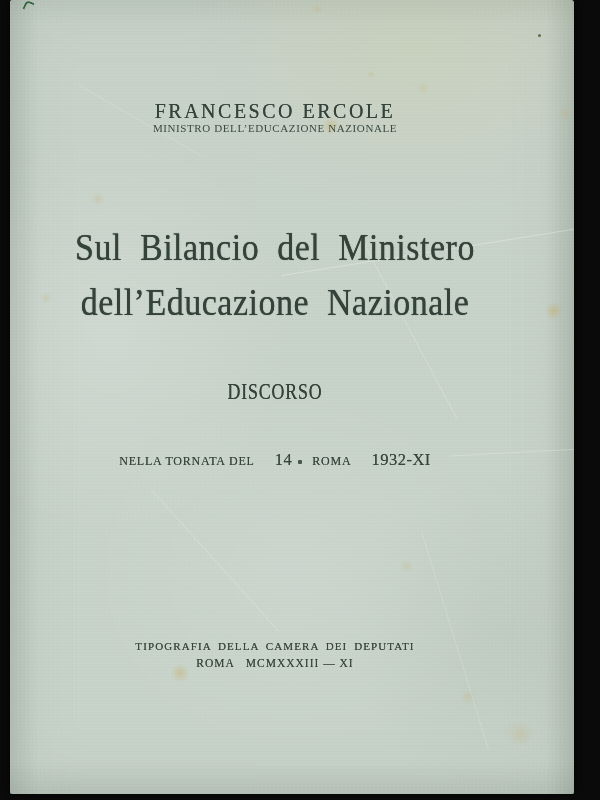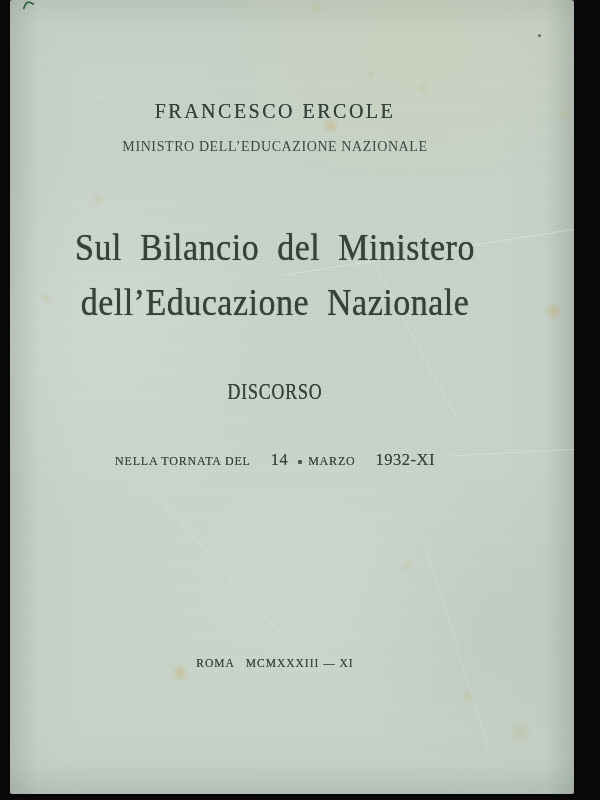--- a/index.html
+++ b/index.html
@@ -30,21 +30,21 @@
   
   .grain{
     position:absolute;inset:0;pointer-events:none;opacity:.8;
     background:
       repeating-linear-gradient(0deg, rgba(120,135,125,.045) 0 1px, transparent 1px 3px),
       repeating-linear-gradient(90deg, rgba(255,255,255,.05) 0 1px, transparent 1px 4px);
   }
   .content{position:absolute;left:0;top:0;right:34px;bottom:0;color:#33423a;}
   .center{position:absolute;left:0;right:0;text-align:center;}
   .author{top:100px;font-size:20px;letter-spacing:2.5px;text-shadow:0 0 .5px rgba(45,58,49,.8);}
-  .author-role{top:139px;font-size:14px;letter-spacing:.6px;color:#3a4941;}
+  .author-role{top:122px;font-size:11px;letter-spacing:.6px;color:#3a4941;}
   .title{
     top:220px;font-size:34px;line-height:50px;word-spacing:9px;letter-spacing:.5px;
     transform:scale(1,1.1);transform-origin:50% 0;
     text-shadow:0 0 .7px rgba(40,52,44,.9);
   }
   .heading{
     top:379px;font-size:21px;letter-spacing:1px;
     transform:scale(.85,1.05);transform-origin:50% 0;
     text-shadow:0 0 .6px rgba(40,52,44,.85);
   }
@@ -117,24 +117,25 @@
         <div>Sul Bilancio del Ministero</div>
         <div>dell’Educazione Nazionale</div>
       </div>
 
       <div class="center heading">DISCORSO</div>
 
 
       <div class="occasion2" style="position:absolute;left:0;right:0;">
         <span>NELLA TORNATA DEL</span>
         <span class="figure">14</span>
-        <span>MARZO</span>
+        <span>ROMA</span>
         <span class="figure">1932-XI</span>
       </div>
 
       <div class="ornament-dot"></div>
 
+      <div class="center imprint1">TIPOGRAFIA DELLA CAMERA DEI DEPUTATI</div>
 
       <div class="center imprint2">ROMA   MCMXXXIII — XI</div>
 
     </div>
   </div>
 </div>
 
 </body></html>

